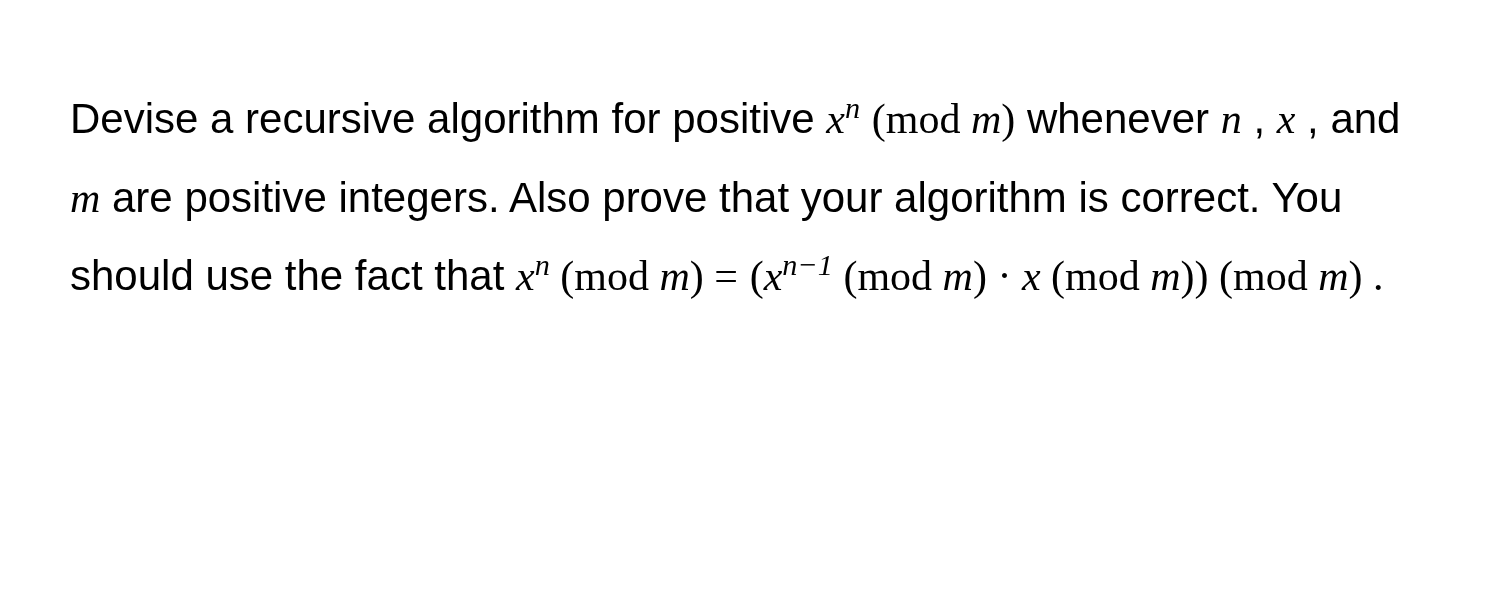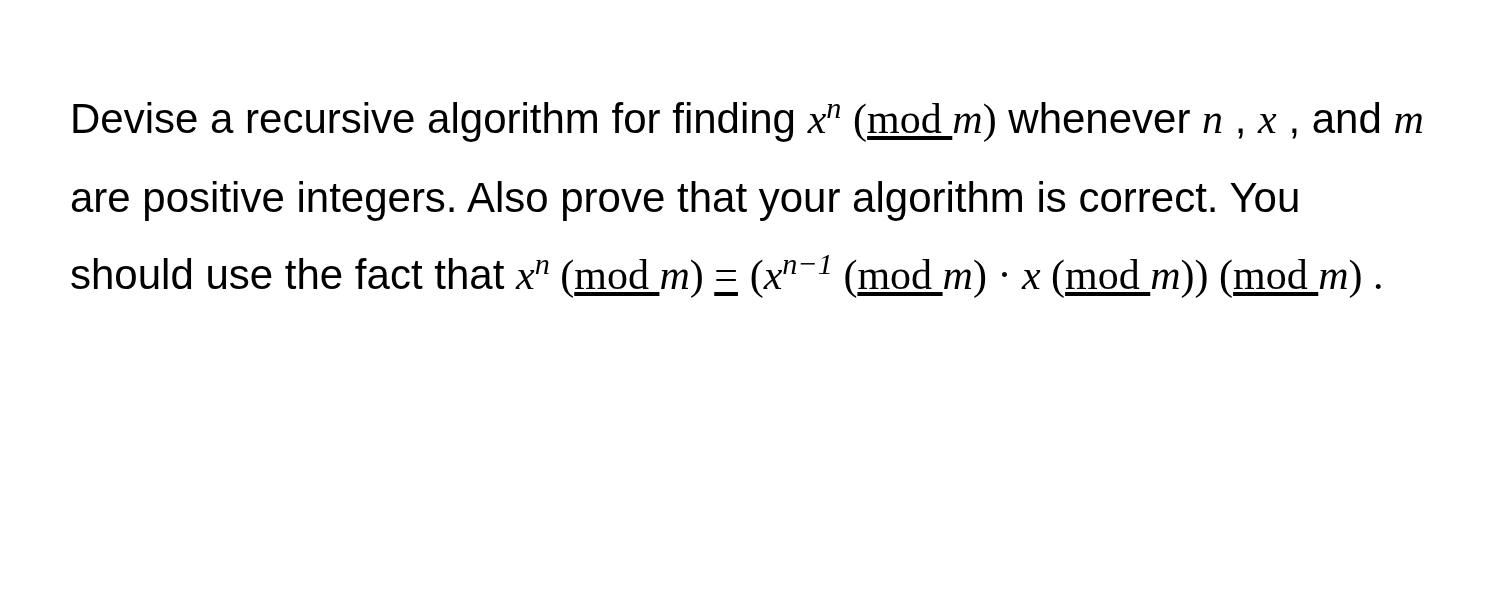--- a/index.html
+++ b/index.html
@@ -20,35 +20,34 @@
     .content {
       max-width: 1360px;
     }
     .math {
       font-family: "Times New Roman", Times, serif;
       font-style: italic;
     }
     .op {
       font-family: "Times New Roman", Times, serif;
       font-style: normal;
-      text-decoration: underline;
     }
     .paren {
       font-family: "Times New Roman", Times, serif;
       font-style: normal;
     }
     sup {
       font-size: 0.72em;
       vertical-align: super;
       line-height: 0;
     }
     .nowrap {
       white-space: nowrap;
     }
   </style>
 </head>
 <body>
 
 <div class="content">
-  <span>Devise a recursive algorithm for finding </span><span class="nowrap"><span class="math">x</span><sup class="math">n</sup></span>
+  <span>Devise a recursive algorithm for positive </span><span class="nowrap"><span class="math">x</span><sup class="math">n</sup></span>
   <span class="nowrap"><span class="paren">(</span><span class="op">mod </span><span class="math">m</span><span class="paren">)</span></span><span> whenever </span><span class="math">n</span><span> , </span><span class="math">x</span><span> , and </span><span class="math">m</span><span> are positive integers. Also prove that your algorithm is correct. You should use the fact that </span><span class="nowrap"><span class="math">x</span><sup class="math">n</sup></span><span class="nowrap"><span class="paren"> (</span><span class="op">mod </span><span class="math">m</span><span class="paren">) </span></span><span class="op">=</span>
   <span class="nowrap"><span class="paren">(</span><span class="math">x</span><sup class="math">n−1</sup><span class="paren"> (</span><span class="op">mod </span><span class="math">m</span><span class="paren">) · </span><span class="math">x</span><span class="paren"> (</span><span class="op">mod </span><span class="math">m</span><span class="paren">))</span></span><span class="nowrap"><span class="paren"> (</span><span class="op">mod </span><span class="math">m</span><span class="paren">) .</span></span>
 </div>
 
 </body></html>

